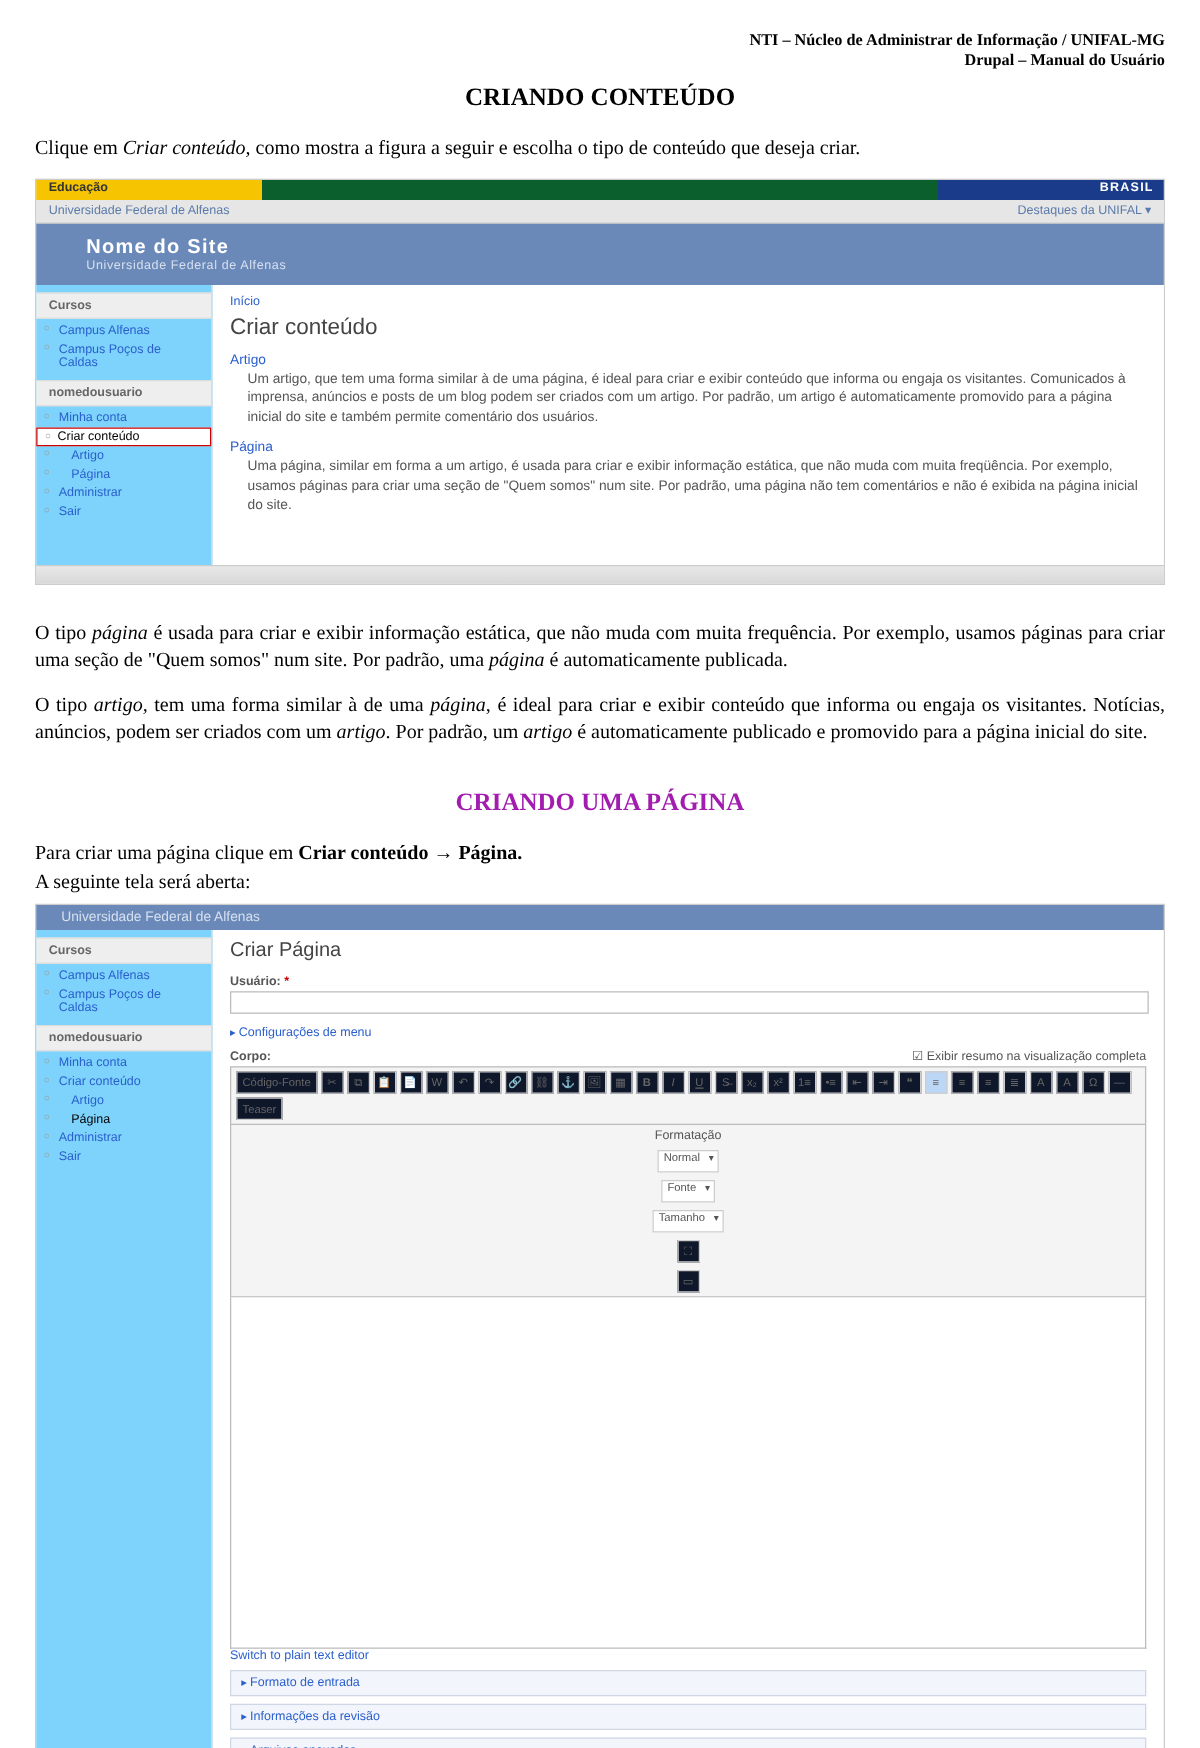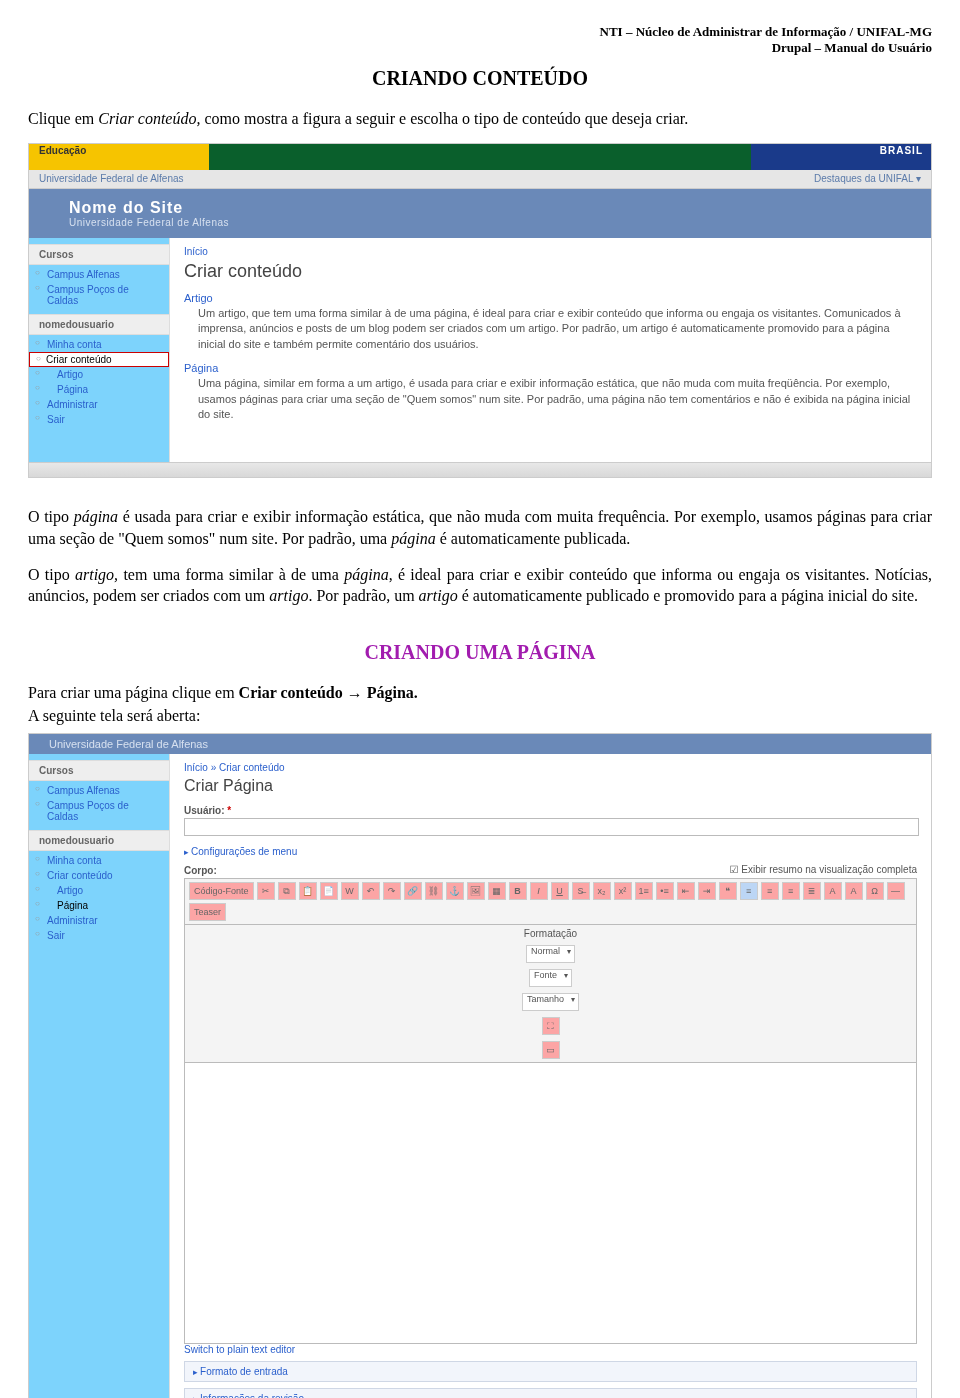--- a/index.html
+++ b/index.html
@@ -39,21 +39,21 @@
   
   .shot {
     border: 1px solid #ccc;
     font-family: Arial, Helvetica, sans-serif;
     font-size: 11px;
     color: #444;
     background: #eee;
     margin: 6px 0 28px;
   }
   .shot-top-brasil {
-    height: 26px;
+    height: 16px;
     background: linear-gradient(to right, #f6c400 0%, #f6c400 20%, #0a5f2c 20%, #0a5f2c 80%, #1a3a8a 80%, #1a3a8a 100%);
     position: relative;
   }
   .shot-top-brasil .edu {
     position: absolute; left: 10px; top: 1px; font-weight: bold; color: #333; font-size: 10px;
   }
   .shot-top-brasil .br {
     position: absolute; right: 8px; top: 1px; font-weight: bold; color: #fff; font-size: 10px; letter-spacing: 1px;
   }
   .shot-subbar {
@@ -99,21 +99,21 @@
   .shot2 .main2 { flex:1; padding: 8px 14px; }
   .fld-label { margin: 8px 0 2px; font-weight:bold; }
   .req { color:#c00; }
   .fld-input { border:1px solid #bbb; height:16px; width:100%; background:#fff; }
   .collapse-link { color:#2a5fcc; margin:10px 0 4px; display:block; }
   .collapse-link::before { content:"▸ "; color:#2a5fcc; font-size:9px;}
   .chk-row { float:right; margin-top:-14px; font-size:10px; }
   .toolbar {
     border:1px solid #bbb; background:#f4f4f4; padding:3px 4px; display:flex; flex-wrap:wrap; gap:3px; align-items:center;
   }
-  .tb-btn { width:16px; height:16px; background:#fca5a5; border:1px solid #ccc; display:inline-flex; align-items:center; justify-content:center; font-size:9px; color:#666;}
+  .tb-btn { width:16px; height:16px; background:#0f172a; border:1px solid #ccc; display:inline-flex; align-items:center; justify-content:center; font-size:9px; color:#666;}
   .tb-sel { height:16px; border:1px solid #ccc; background:#fff; font-size:9px; padding:0 14px 0 4px; color:#555; position:relative;}
   .tb-sel::after{content:"▾"; position:absolute; right:3px; top:1px; font-size:8px;}
   .toolbar-row2 { border:1px solid #bbb; border-top:none; background:#f4f4f4; padding:3px 4px; display:flex; gap:6px; align-items:center;flex-direction:column;}
   .editor-area { border:1px solid #bbb; border-top:none; height:280px; background:#fff; }
   .accordion { border:1px solid #cfd7e5; background:#f2f5fb; color:#2a5fcc; padding:4px 8px; margin-top:6px; font-size:10px;}
   .accordion::before{content:"▸ "; font-size:9px;}
   .switch-link { color:#2a5fcc; margin-top:0; display:block; font-size:10px;}
 </style>
 </head>
 <body>
@@ -201,21 +201,20 @@
       <ul>
         <li>Minha conta</li>
         <li>Criar conteúdo</li>
         <li class="sub">Artigo</li>
         <li class="sub" style="color:#000;">Página</li>
         <li>Administrar</li>
         <li>Sair</li>
       </ul>
     </div>
     <div class="main2">
-      <div class="breadcrumb" style="color:#2a5fcc;">Início » Criar conteúdo</div>
       <div class="page-h" style="font-size:16px;">Criar Página</div>
 
       <div class="fld-label">
         <span>Usuário:</span> <span class="req">*</span>
       </div>
       <div class="fld-input"></div>
 
       <span class="collapse-link">Configurações de menu</span>
 
       <div class="fld-label">Corpo:</div>

